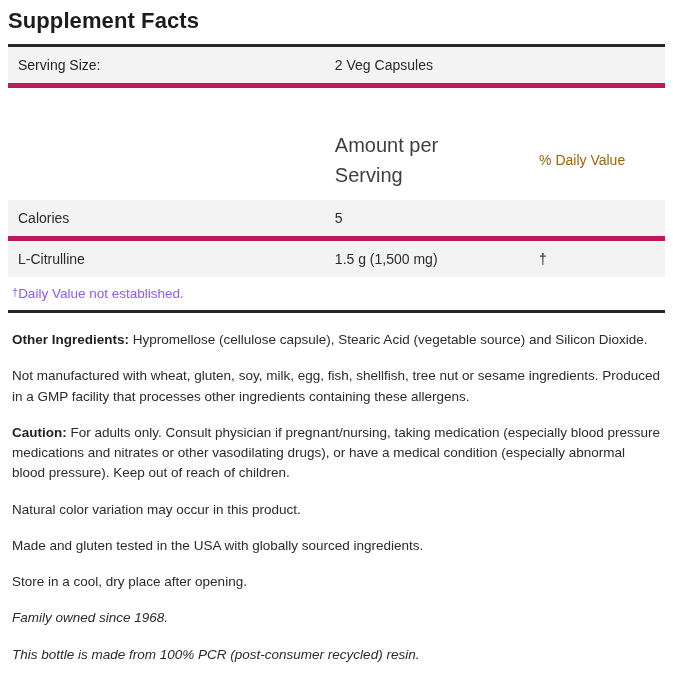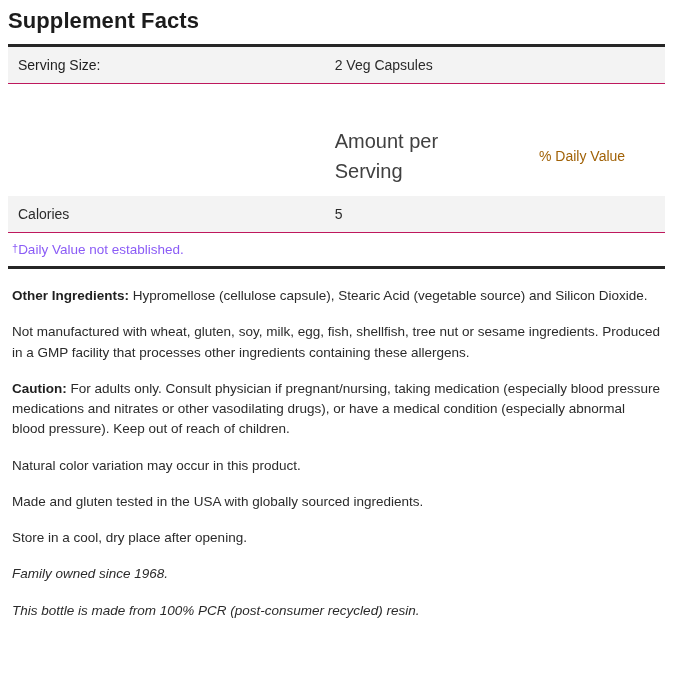--- a/index.html
+++ b/index.html
@@ -38,21 +38,21 @@
   table.facts td, table.facts th {
     padding: 10px 10px;
     vertical-align: middle;
     font-weight: normal;
     text-align: left;
   }
   .row-alt td {
     background: #f3f3f3;
   }
   .row-line td {
-    border-bottom: 1px solid #be185d;
+    border-bottom: 5px solid #be185d;
   }
   .lbl {
     font-weight: bold;
     color: #1f1f1f;
     width: 330px;
   }
   .val-amount {
     text-align: right;
     width: 200px;
     color: #2b2b2b;
@@ -142,20 +142,25 @@
           <span class="line2">Serving</span>
         </th>
         <th class="hdr-dv">% Daily Value</th>
       </tr>
 
       <tr class="row-alt row-line">
         <td class="nutrient">Calories</td>
         <td class="val-amount">5</td>
         <td class="val-dv"></td>
       </tr>
+      <tr class="row-alt">
+        <td class="nutrient">L-Citrulline</td>
+        <td class="val-amount">1.5 g (1,500 mg)</td>
+        <td class="val-dv">†</td>
+      </tr>
     </tbody>
   </table>
 
   <div class="footnote"><sup class="dagger">†</sup><span>Daily Value not established.</span></div>
 
   <div class="bottom-rule"></div>
 
   <div class="notes">
     <p class="note"><b>Other Ingredients:</b><span> Hypromellose (cellulose capsule), Stearic Acid (vegetable source) and Silicon Dioxide.</span></p>
 

